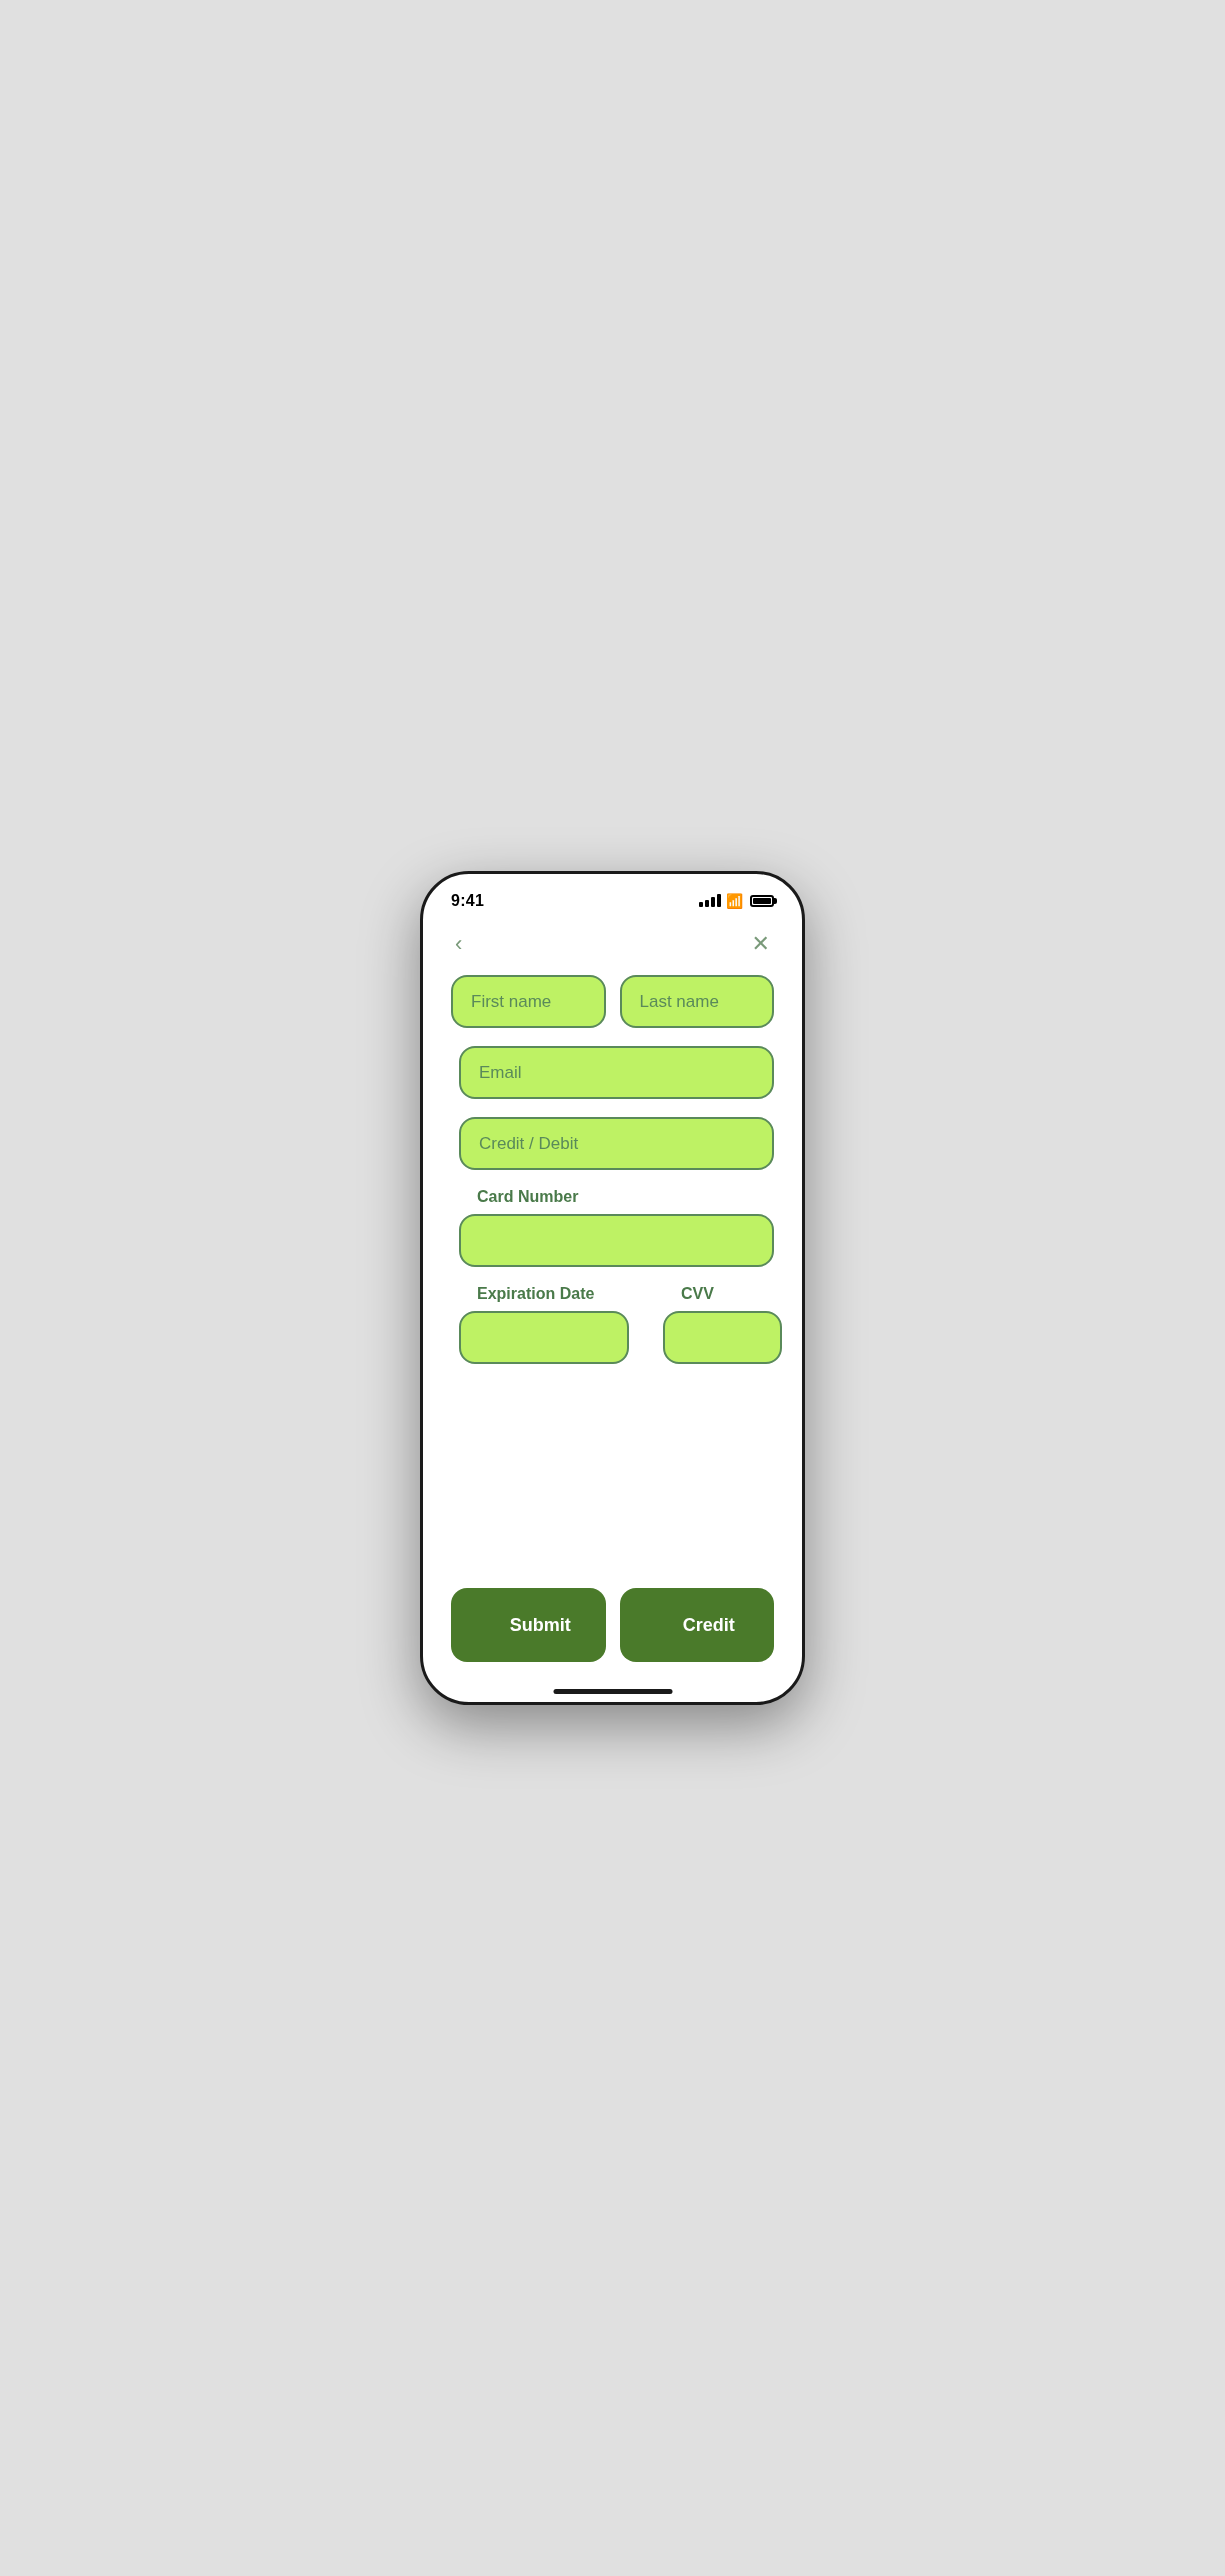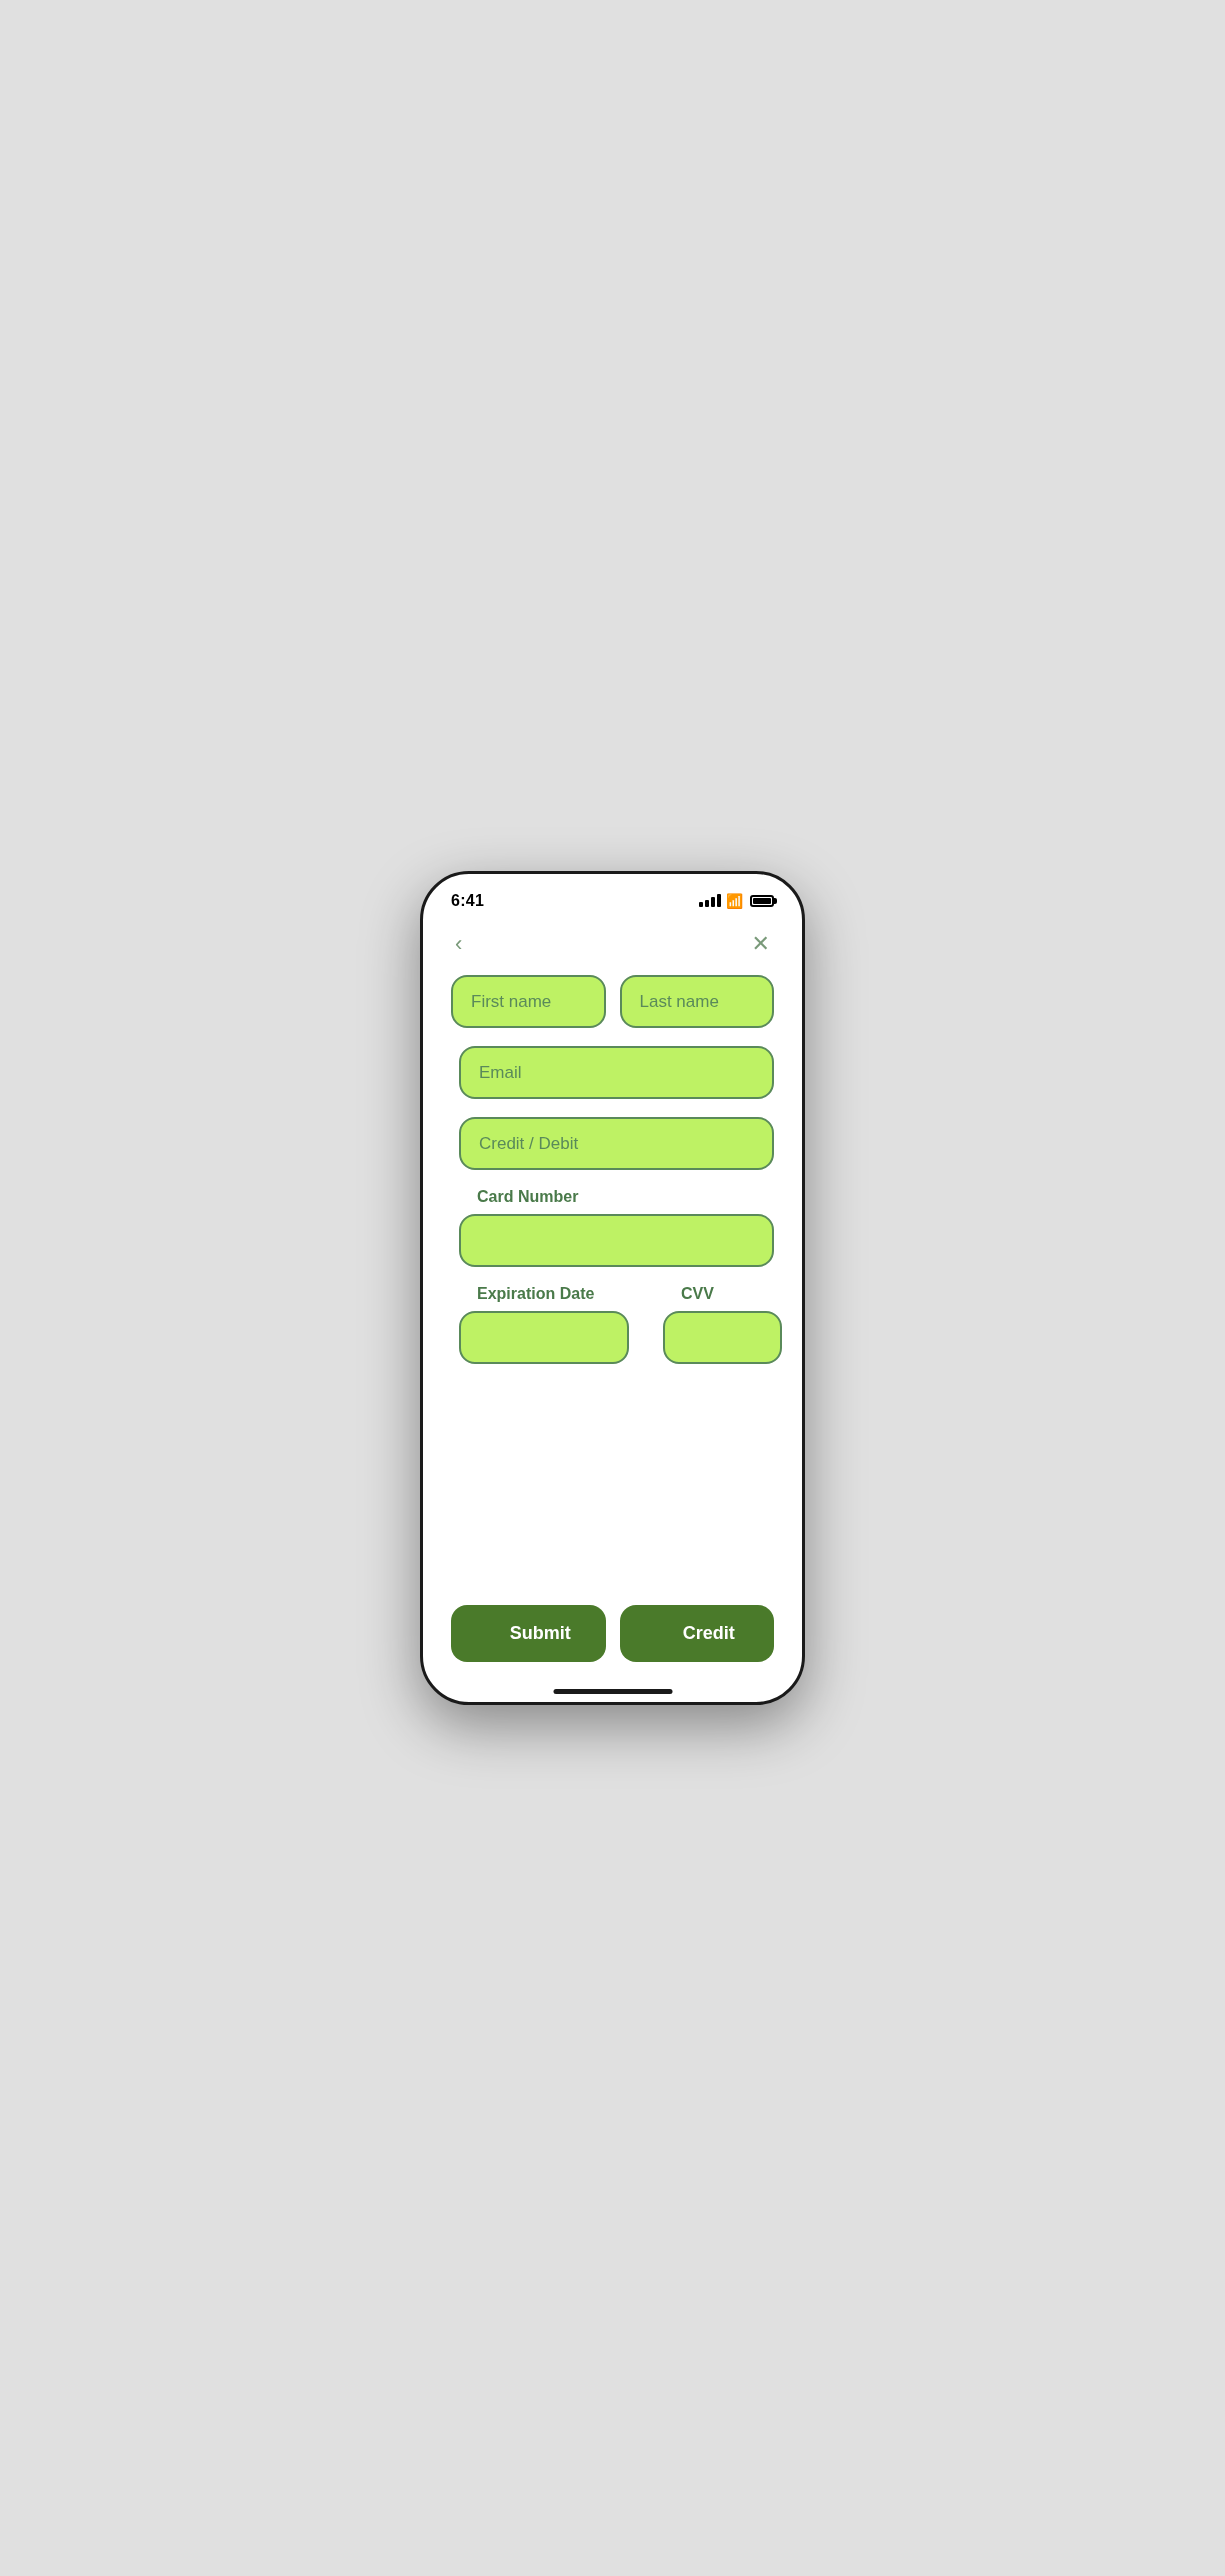--- a/index.html
+++ b/index.html
@@ -193,21 +193,21 @@
       bottom: 40px;
       left: 0;
       right: 0;
       padding: 0 28px;
       display: flex;
       gap: 14px;
     }
 
     .btn-primary {
       flex: 1;
-      height: 57px;
+      height: 74px;
       background: #4a7a2a;
       color: #ffffff;
       border: none;
       border-radius: 16px;
       font-size: 18px;
       font-weight: 700;
       cursor: pointer;
       font-family: inherit;
       padding-left: 24px;
     }
@@ -223,21 +223,21 @@
       background: #1a1a1a;
       border-radius: 3px;
     }
   </style>
 </head>
 <body>
 
 <div class="phone-frame">
 
   <div class="status-bar">
-    <span class="status-time">6:41</span>
+    <span class="status-time">9:41</span>
     <div class="status-icons">
       <div class="signal-bars">
         <span></span>
         <span></span>
         <span></span>
         <span></span>
       </div>
       <span class="wifi-icon">📶</span>
       <div class="battery-icon">
         <div class="battery-fill"></div>

